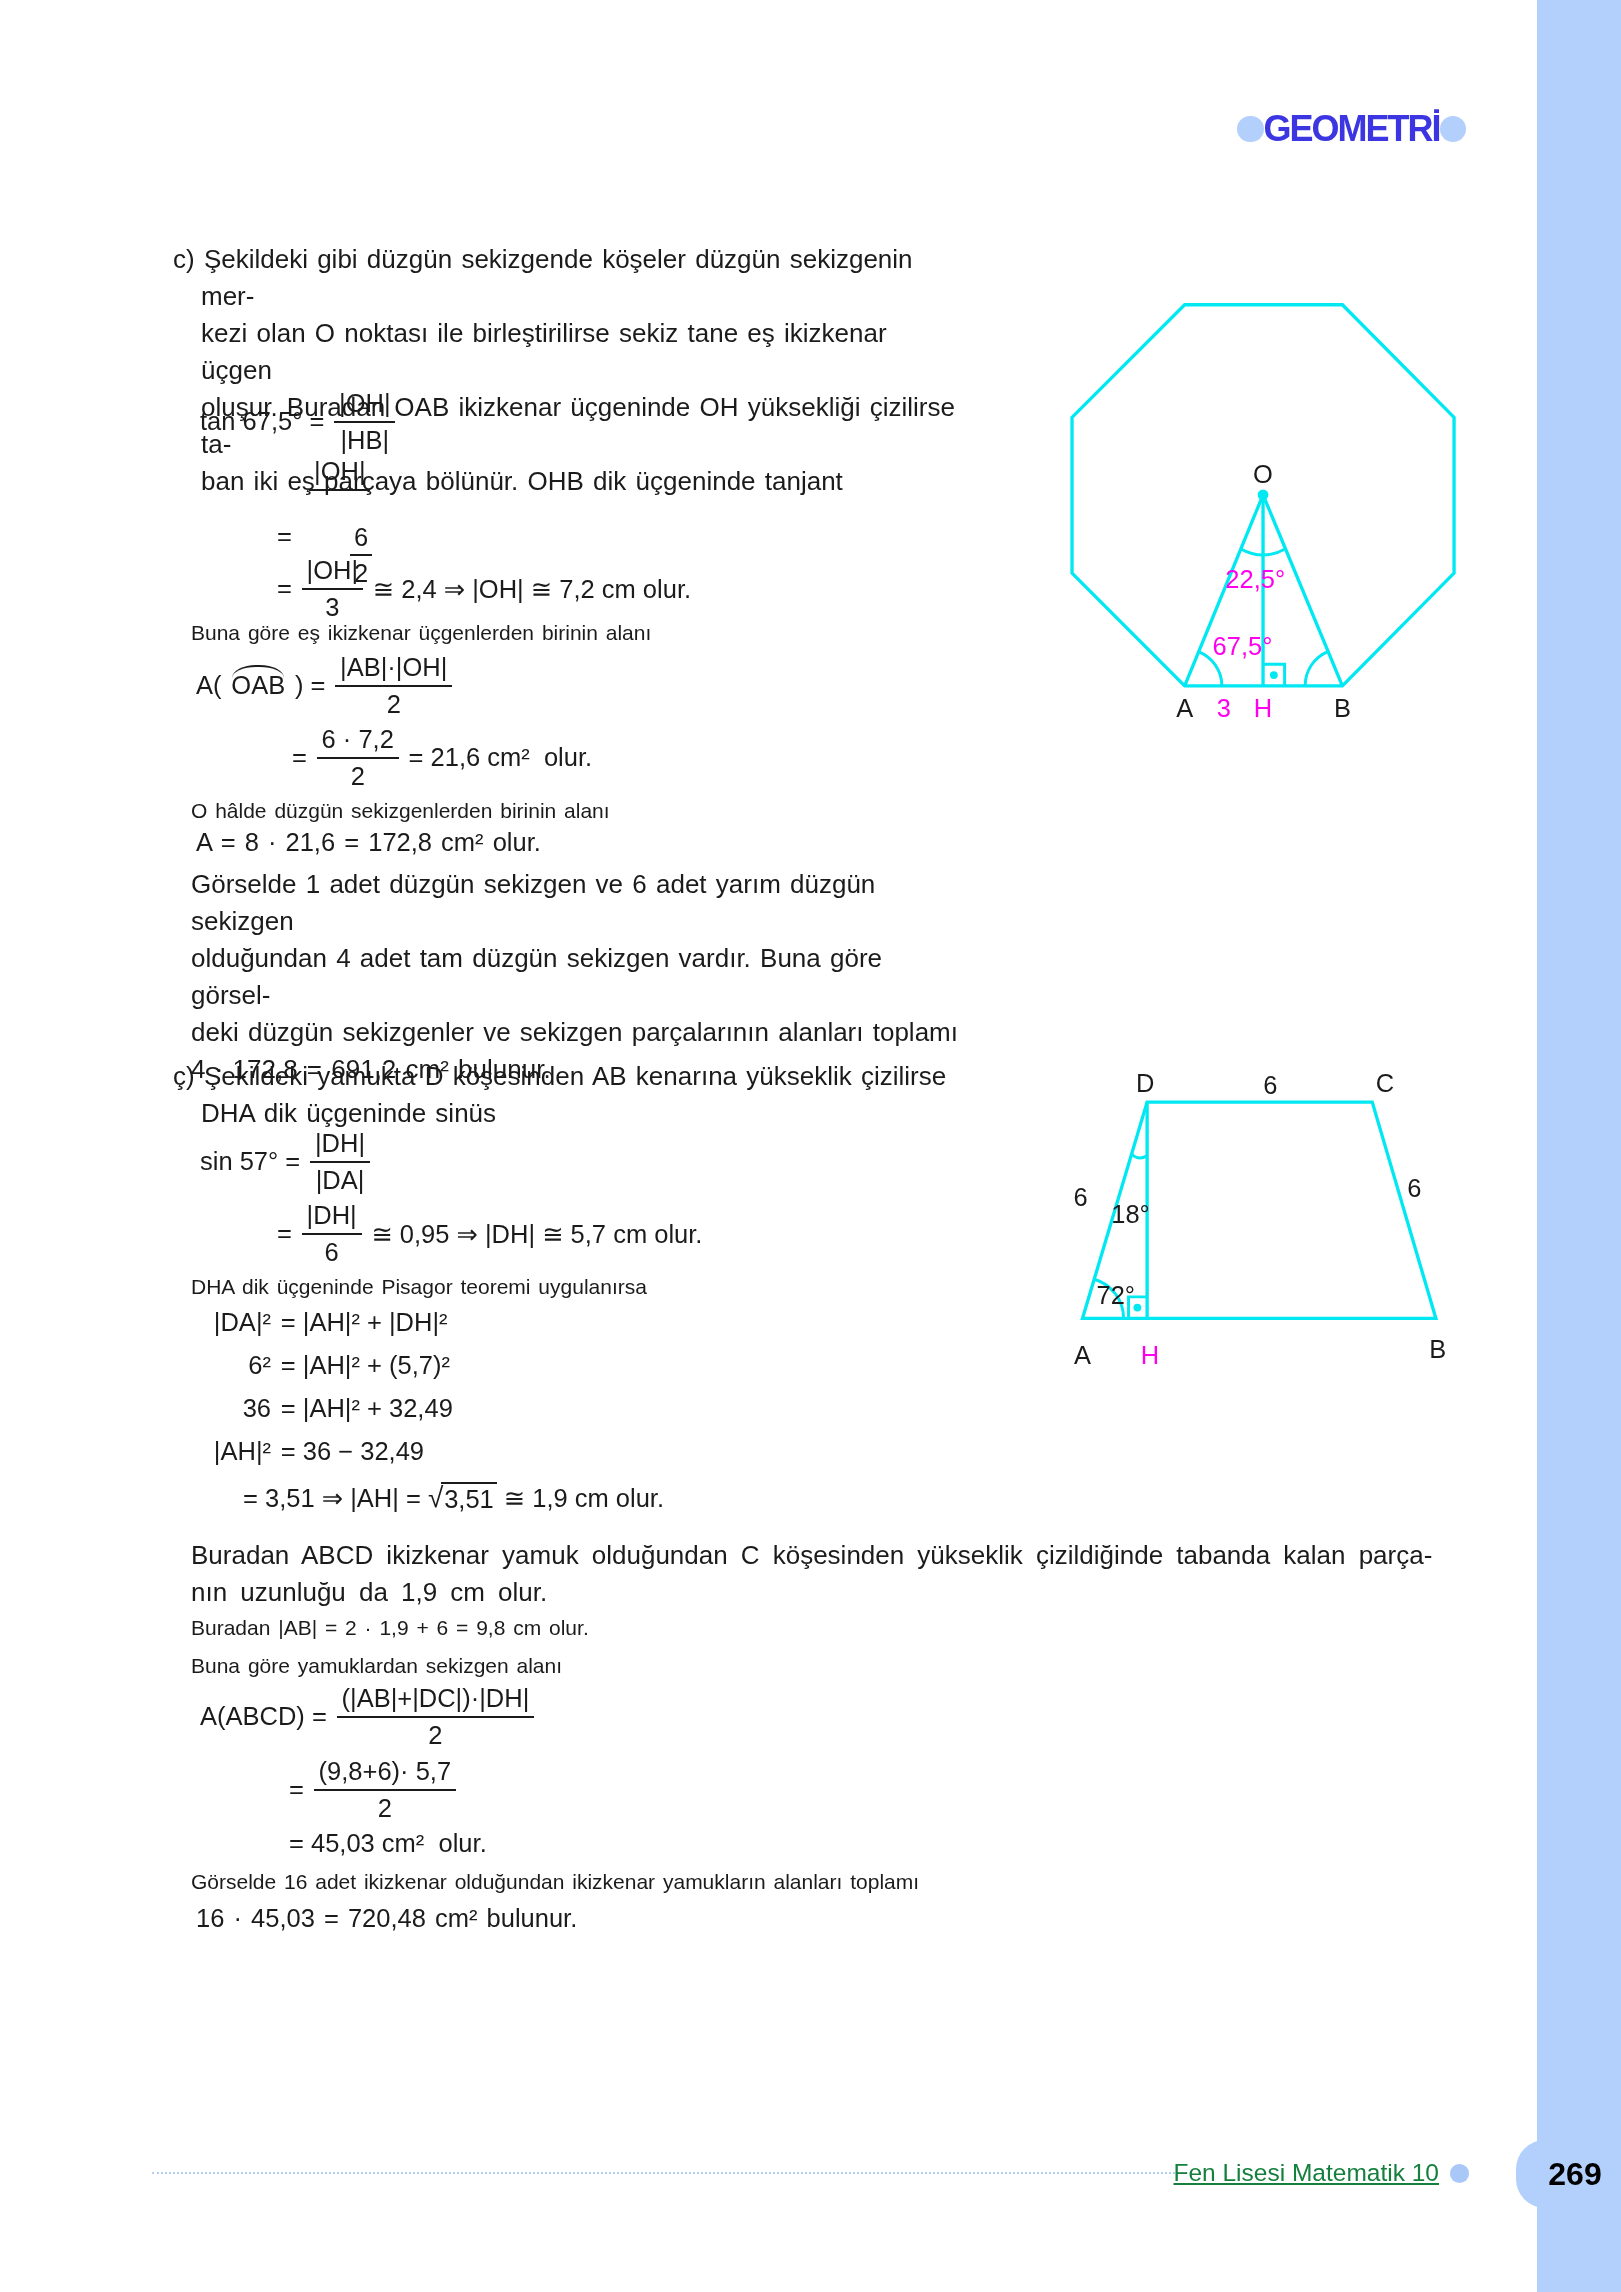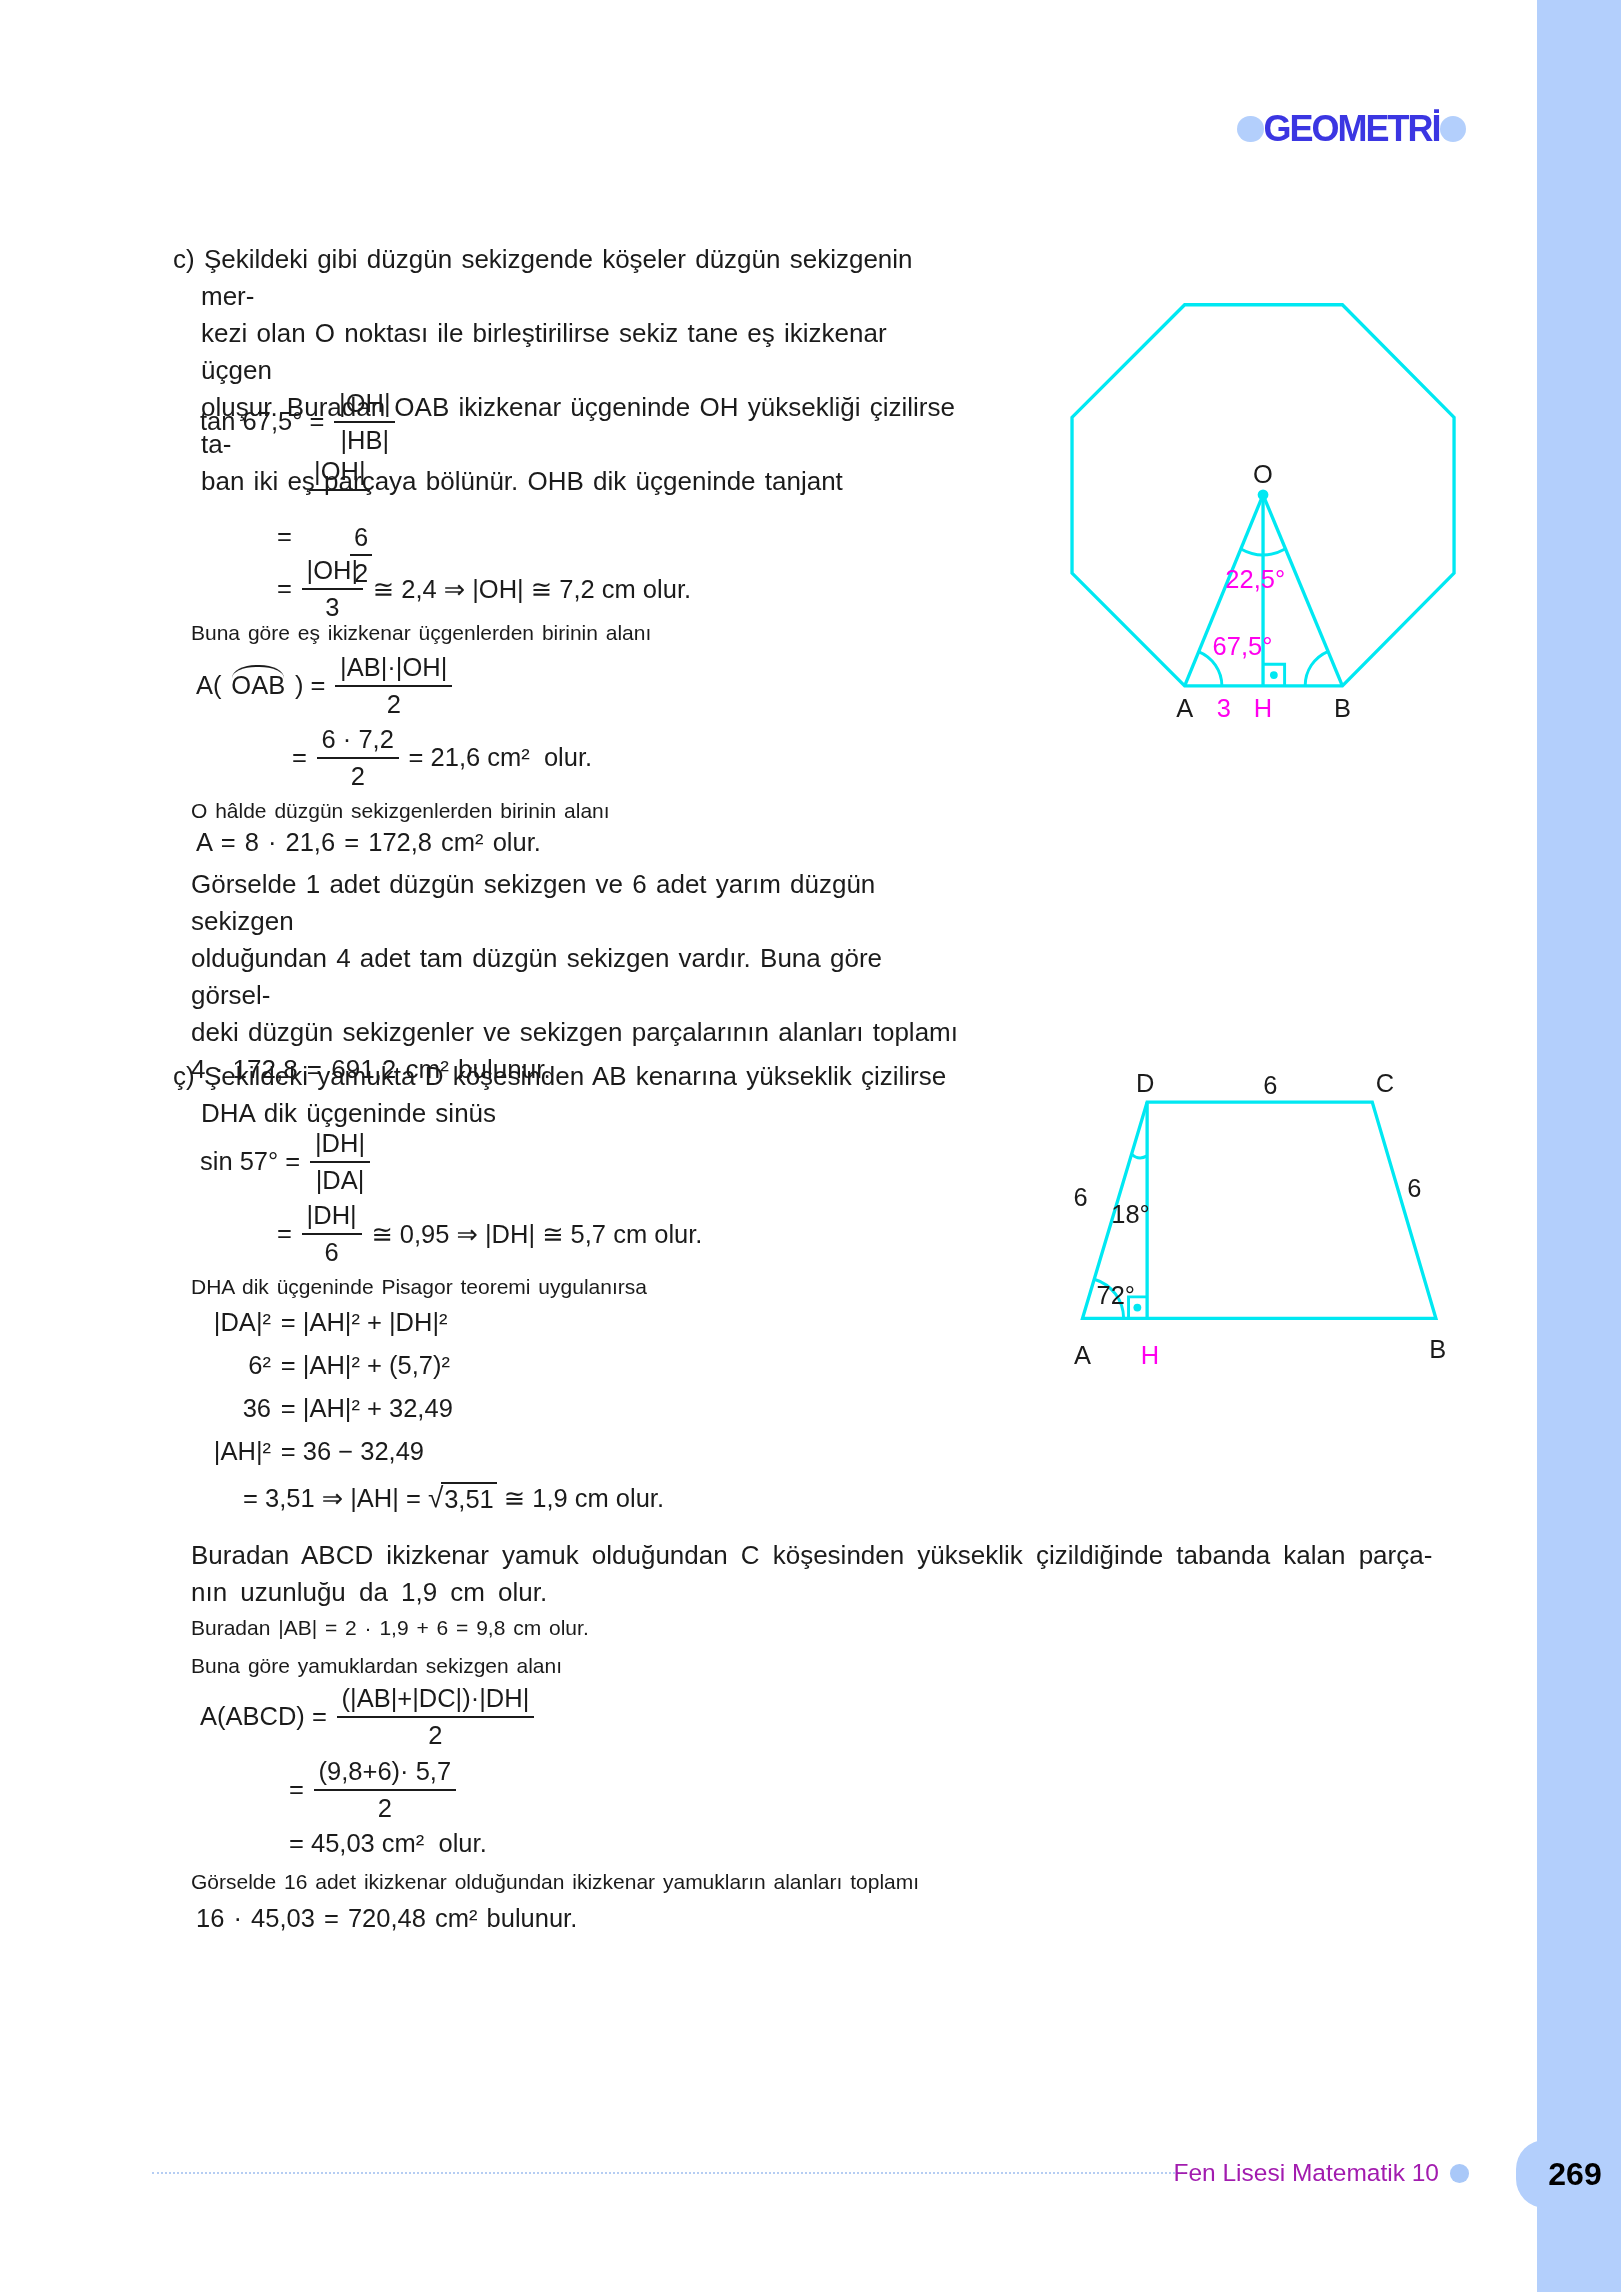--- a/index.html
+++ b/index.html
@@ -29,21 +29,21 @@
     border-top:2.5px solid #1b1b1b;border-radius:50% 50% 0 0 / 100% 100% 0 0;}
   .root{font-size:28px;margin-right:-2px;}
   .rad{border-top:2.5px solid #1b1b1b;padding:1px 2.9px 0;}
   
   .fig{position:absolute;}
   .fig text{font-family:"Liberation Sans", sans-serif;font-size:26px;fill:#1b1b1b;}
   .fig text.mag{fill:#ff00ee;}
   
   .foot-dots{position:absolute;left:152px;top:2172px;width:1035px;border-top:2.9px dotted #b5cdf3;}
   .foot-book{position:absolute;left:1127px;top:2159px;width:312px;text-align:right;
-    font-size:24.5px;color:#a21caf;white-space:nowrap;}
+    font-size:24.5px;color:#15803d;white-space:nowrap;text-decoration:underline;}
   .foot-dot{position:absolute;left:1450px;top:2164px;width:18.6px;height:18.6px;border-radius:50%;background:#a9c8f8;}
   .foot-badge{position:absolute;left:1516px;top:2140px;width:149px;height:68px;background:#b3cffc;
     border-radius:29px 0 0 29px;display:flex;align-items:center;justify-content:center;
     padding-right:31px;box-sizing:border-box;font-size:32px;font-weight:bold;color:#000000;}
 </style>
 </head>
 <body>
 
 <div class="sidebar"></div>
 

